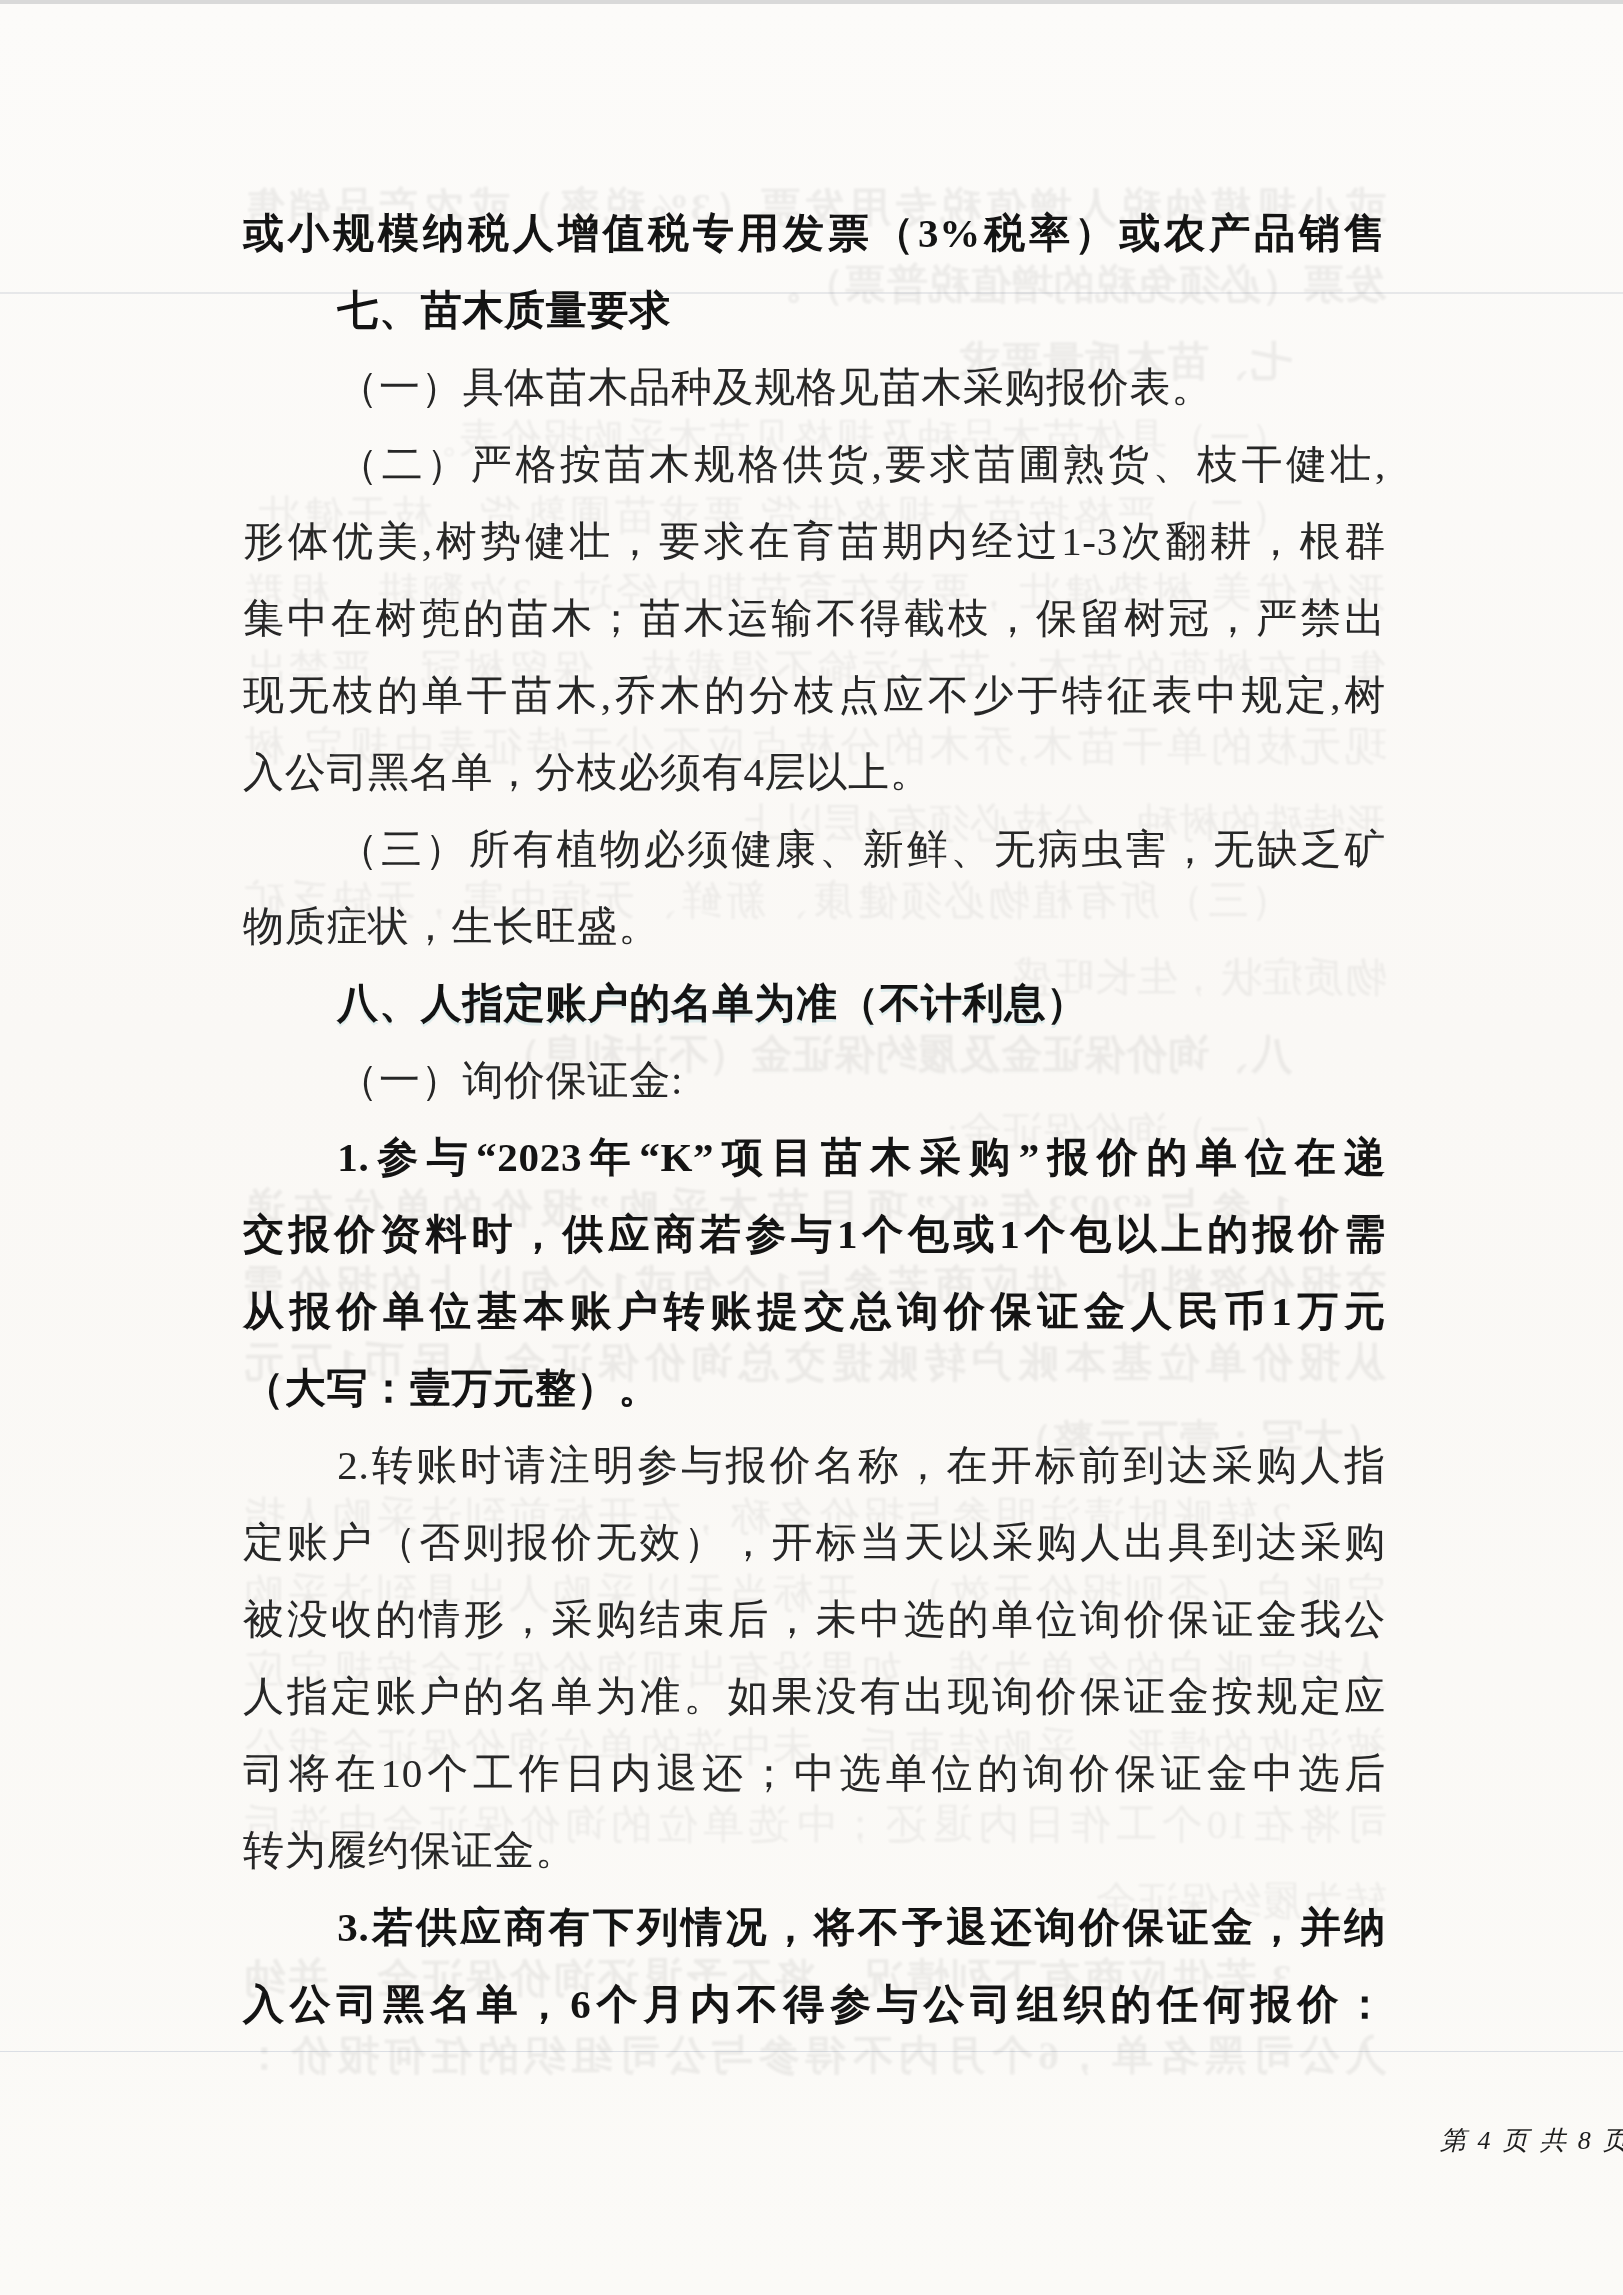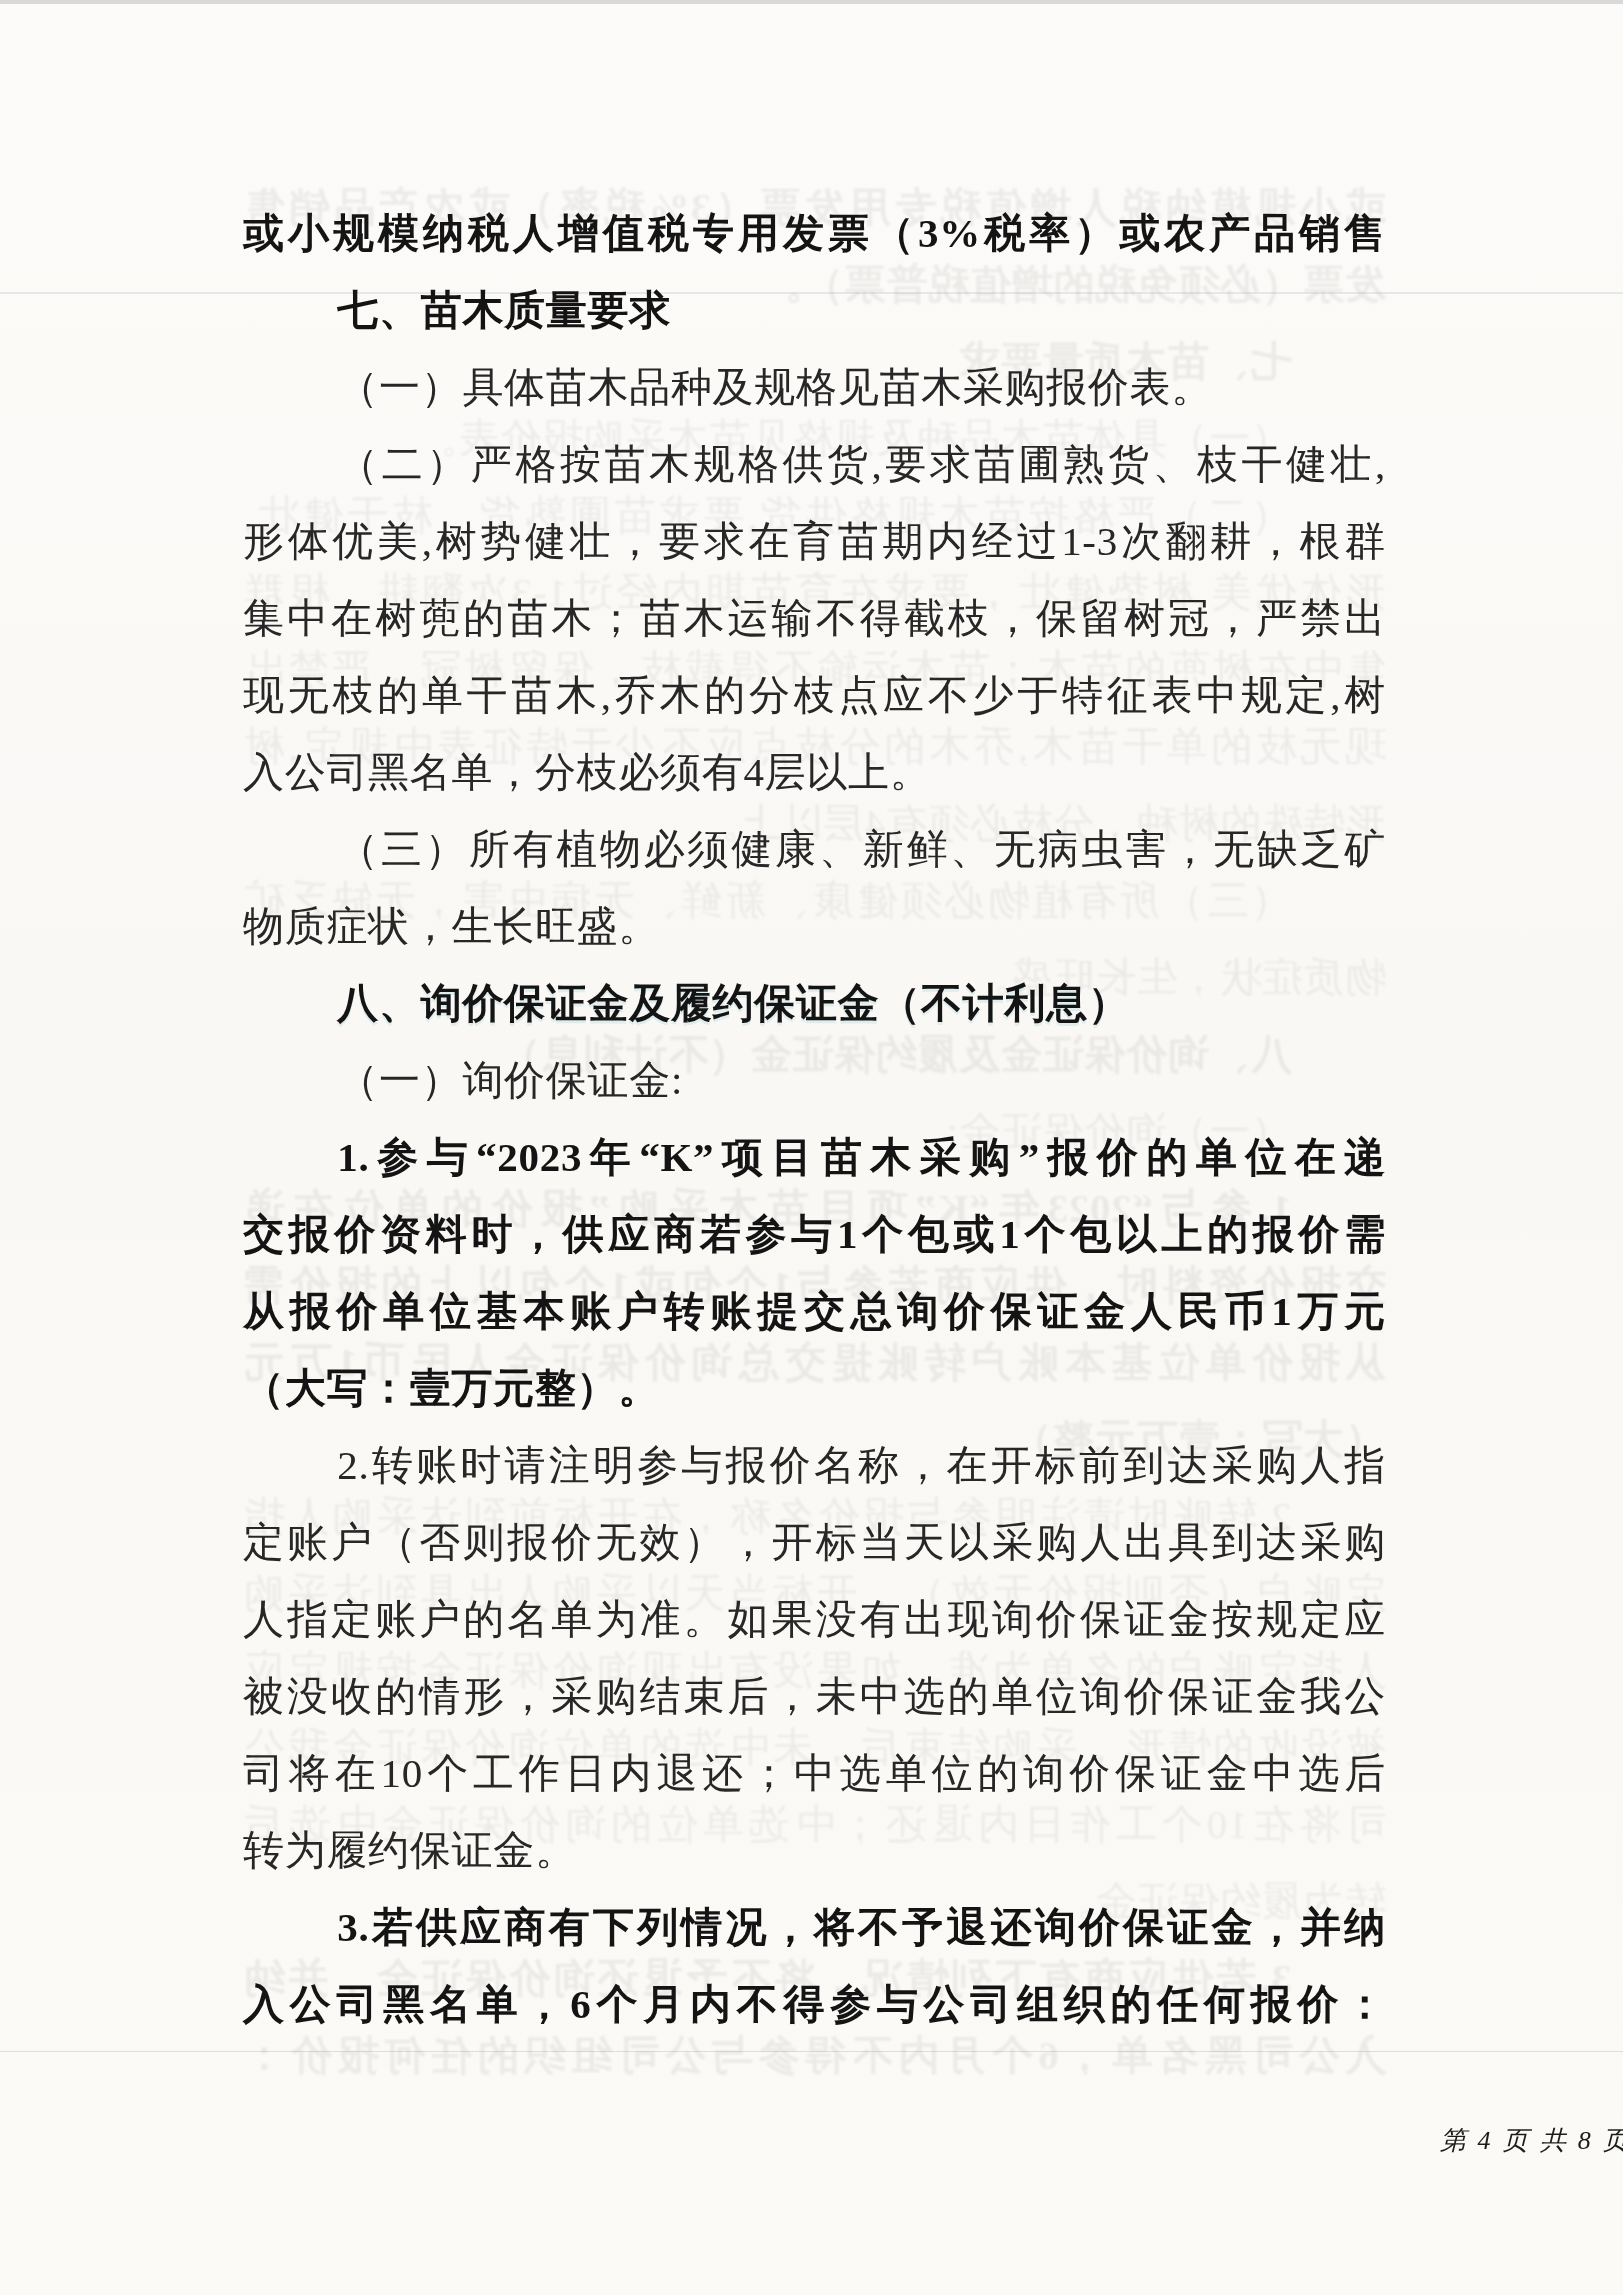--- a/index.html
+++ b/index.html
@@ -79,30 +79,30 @@
     <p class="b fill">或小规模纳税人增值税专用发票（3%税率）或农产品销售</p>
     <p class="b indent">七、苗木质量要求</p>
     <p class="indent">（一）具体苗木品种及规格见苗木采购报价表。</p>
     <p class="fill indent">（二）严格按苗木规格供货,要求苗圃熟货、枝干健壮,</p>
     <p class="fill">形体优美,树势健壮，要求在育苗期内经过1-3次翻耕，根群</p>
     <p class="fill">集中在树蔸的苗木；苗木运输不得截枝，保留树冠，严禁出</p>
     <p class="fill">现无枝的单干苗木,乔木的分枝点应不少于特征表中规定,树</p>
     <p>入公司黑名单，分枝必须有4层以上。</p>
     <p class="fill indent">（三）所有植物必须健康、新鲜、无病虫害，无缺乏矿</p>
     <p>物质症状，生长旺盛。</p>
-    <p class="b indent fringe">八、询价保证金及履约保证金（不计利息）</p>
+    <p class="b indent fringe">八、人指定账户的名单为准（不计利息）</p>
     <p class="indent">（一）询价保证金:</p>
     <p class="b fill indent">1.参与“2023年“K”项目苗木采购”报价的单位在递</p>
     <p class="b fill">交报价资料时，供应商若参与1个包或1个包以上的报价需</p>
     <p class="b fill">从报价单位基本账户转账提交总询价保证金人民币1万元</p>
     <p class="b">（大写：壹万元整）。</p>
     <p class="fill indent">2.转账时请注明参与报价名称，在开标前到达采购人指</p>
     <p class="fill">定账户（否则报价无效），开标当天以采购人出具到达采购</p>
+    <p class="fill">被没收的情形，采购结束后，未中选的单位询价保证金我公</p>
     <p class="fill">人指定账户的名单为准。如果没有出现询价保证金按规定应</p>
-    <p class="fill">被没收的情形，采购结束后，未中选的单位询价保证金我公</p>
     <p class="fill">司将在10个工作日内退还；中选单位的询价保证金中选后</p>
     <p>转为履约保证金。</p>
     <p class="b fill indent">3.若供应商有下列情况，将不予退还询价保证金，并纳</p>
     <p class="b fill">入公司黑名单，6个月内不得参与公司组织的任何报价：</p>
   </div>
 
   <div class="footer">第 4 页 共 8 页</div>
 
 </div>
 

